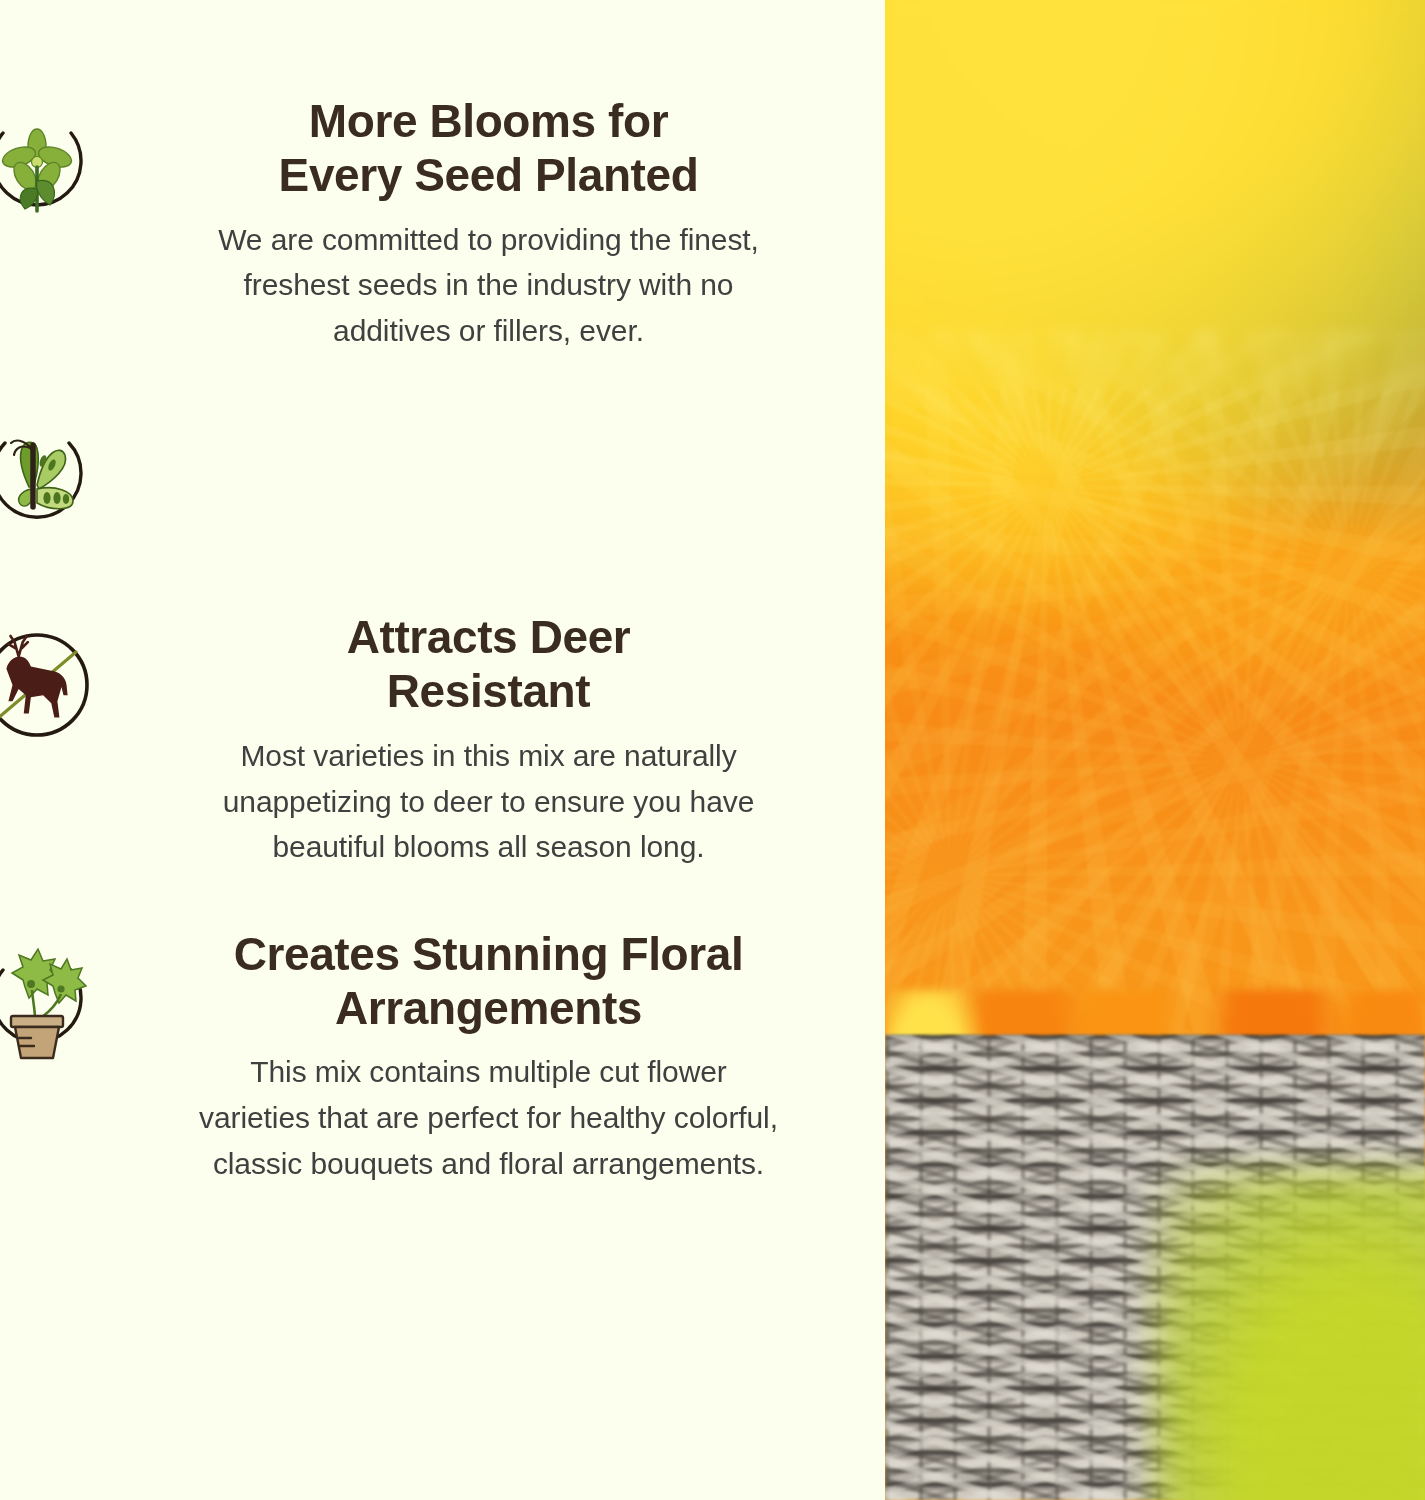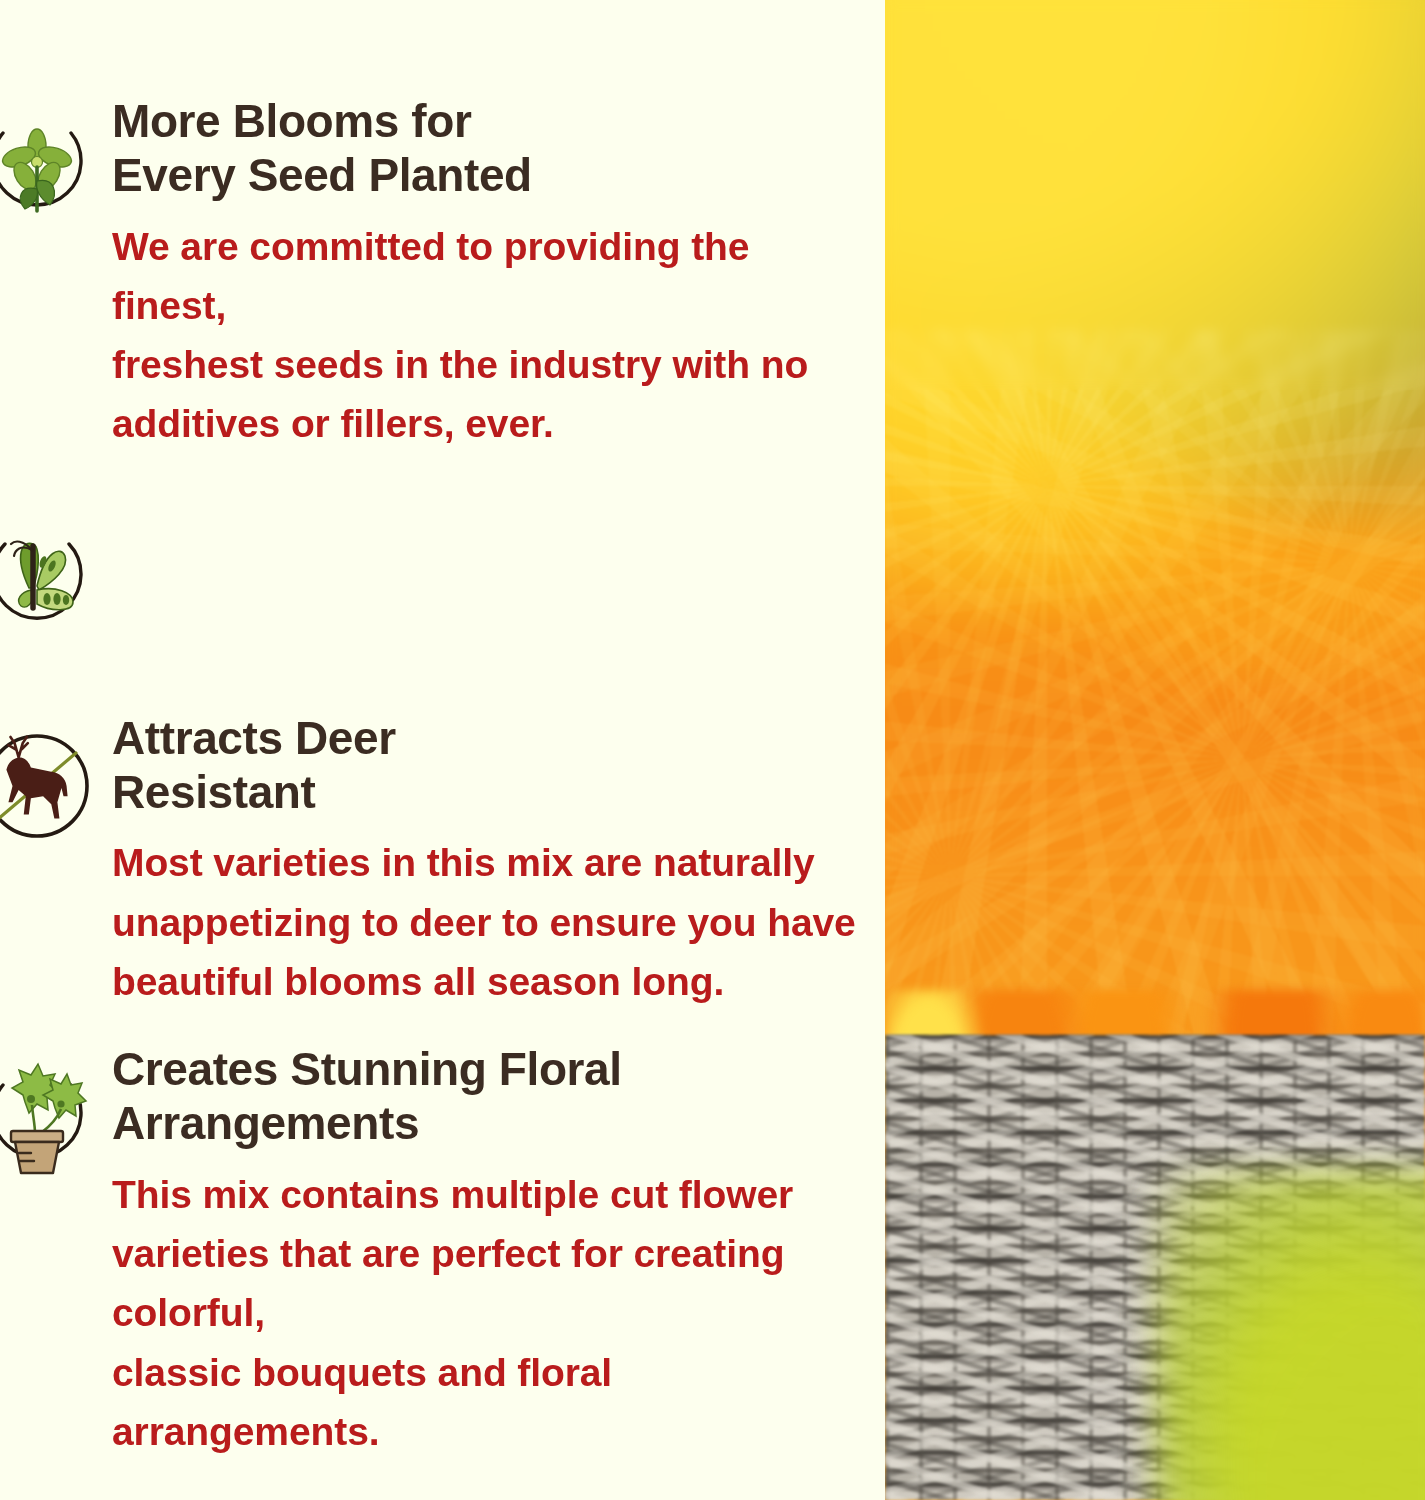--- a/index.html
+++ b/index.html
@@ -37,46 +37,46 @@
     width:150px;
     flex:0 0 150px;
     display:flex;
     justify-content:center;
     align-items:flex-start;
     padding-top:8px;
     margin-left:-38px;
   }
   .feature-icon-wrap svg { display:block; }
 
-  .feature-body { flex:1; padding-right:20px; }
+  .feature-body { flex:1; padding-right:20px;text-align:center; }
 
   .feature-title {
     font-size:46px;
     font-weight:bold;
     line-height:1.17;
     color:#3B2C22;
     letter-spacing:-0.4px;
     margin-bottom:14px;
     white-space:pre-line;
   }
 
   .feature-desc {
-    font-size:39px;
-    font-weight:700;
+    font-size:30px;
+    font-weight:400;
     line-height:1.52;
-    color:#b91c1c;
+    color:#404040;
     letter-spacing:-0.1px;
     white-space:pre-line;
   }
 
   
   .f1 { margin-top:0px; }
   .f2 { margin-top:56px; }
   .f3 { margin-top:58px; }
-  .f4 { margin-top:32px; }
+  .f4 { margin-top:58px; }
   .f3 .feature-desc { margin-top:2px; }
 
   
   .photo {
     width:540px; height:1500px;
     position:relative;
     overflow:hidden;
     background:#F7A11A;
   }
 
@@ -309,21 +309,21 @@
             <rect x="-26" y="20" width="52" height="11" rx="2" fill="#C9AE86" stroke="#3A2B1D" stroke-width="2.4"></rect>
             <path d="M-22 31 L-16 62 L16 62 L22 31 Z" fill="#C3A478" stroke="#3A2B1D" stroke-width="2.4" stroke-linejoin="round"></path>
             <path d="M-18 42 L-6 42 M-17 50 L-3 50" stroke="#3A2B1D" stroke-width="2.4" stroke-linecap="round"></path>
           </g>
         </svg>
       </div>
       <div class="feature-body">
         <h2 class="feature-title">Creates Stunning Floral
 Arrangements</h2>
         <p class="feature-desc">This mix contains multiple cut flower
-varieties that are perfect for creating colorful,
+varieties that are perfect for healthy colorful,
 classic bouquets and floral arrangements.</p>
       </div>
     </div>
 
   </section>
 
   <figure class="photo">
     <div class="bokeh"></div>
     <div class="cluster"></div>
     <div class="petals"></div>

